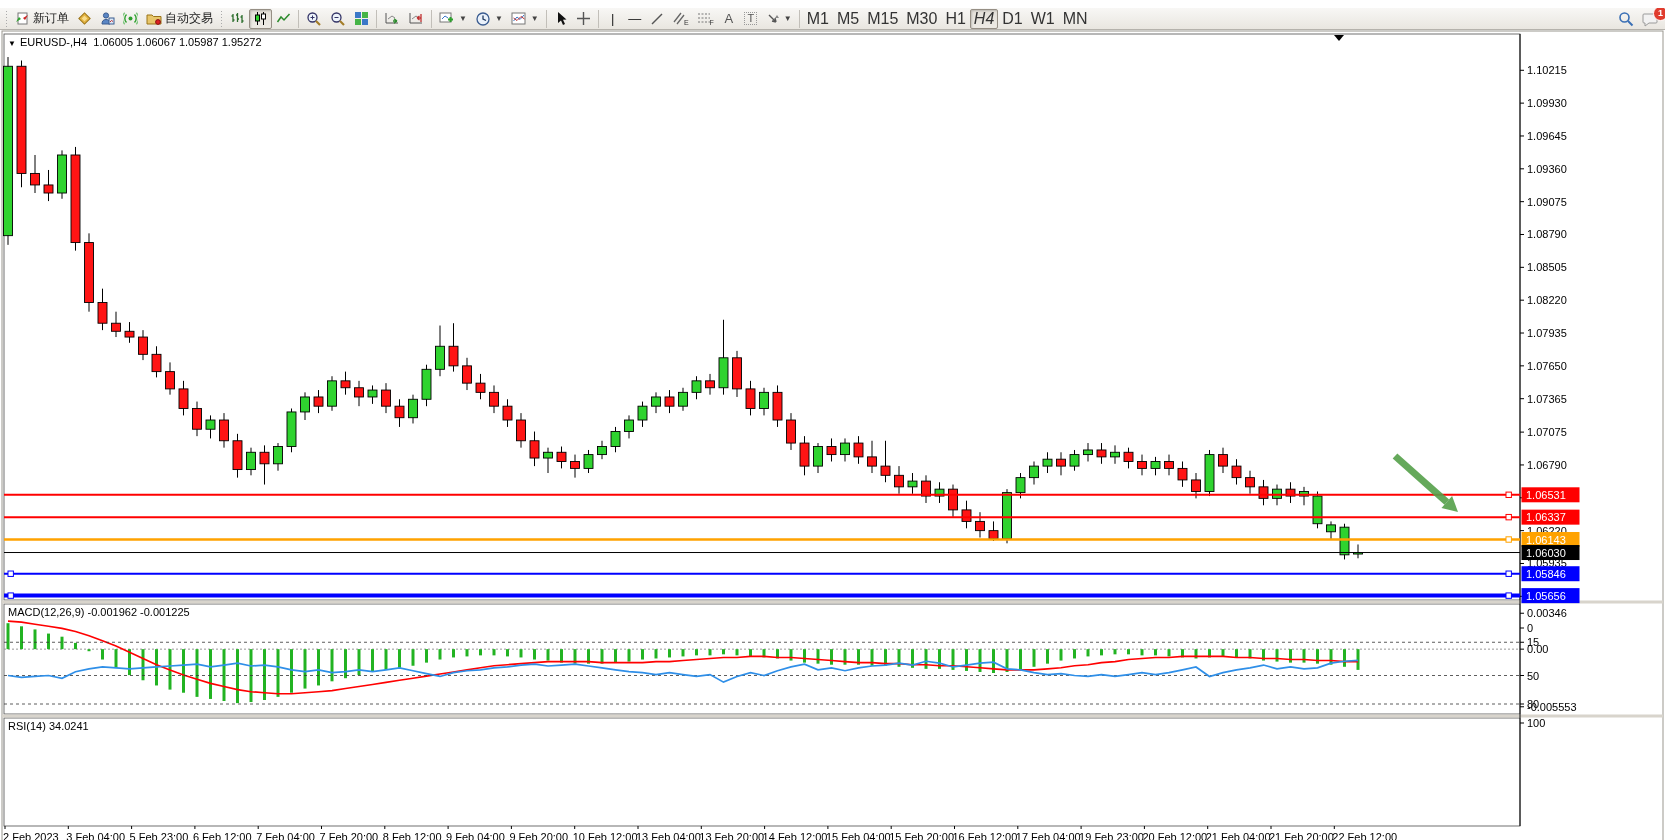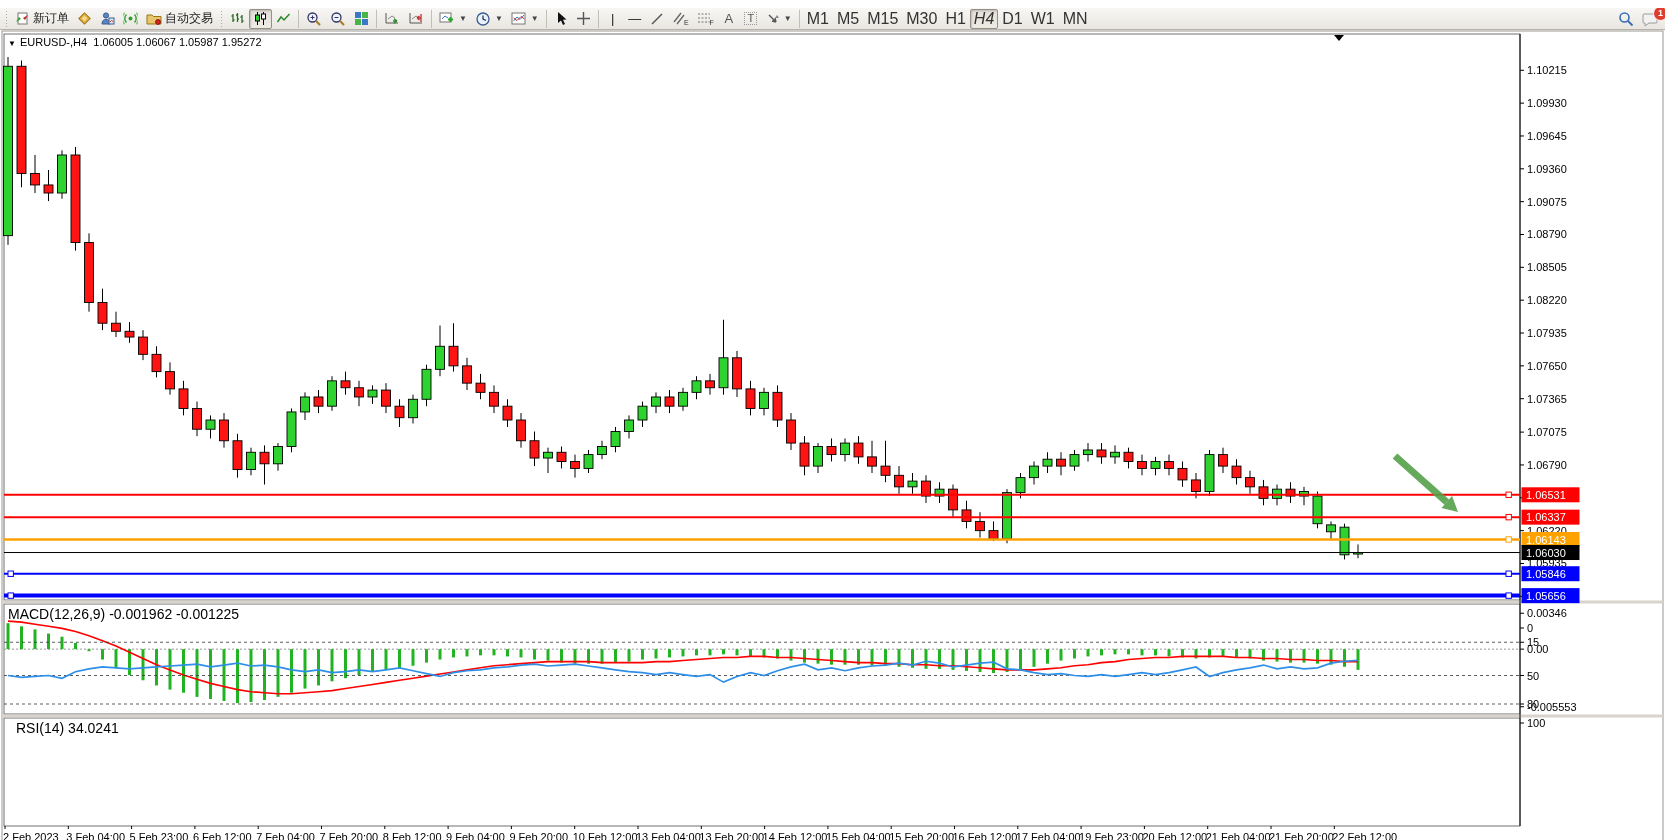--- a/index.html
+++ b/index.html
@@ -22,21 +22,21 @@
   .caret{font-size:8px;color:#444;margin-left:1px;}
   .tf .tbtn{font-size:16px;color:#333;min-width:26px;}
   .glyph{font-size:13px;line-height:1;}
   .badgewrap{position:relative;}
   .badge{position:absolute;top:-4px;right:-6px;background:#e03c2e;color:#fff;
     border-radius:50%;width:13px;height:13px;font-size:9px;line-height:13px;
     text-align:center;font-weight:bold;border:1px solid #fff;}
   
   .chart-title{position:absolute;left:8px;top:28px;font-size:11px;color:#000;z-index:20;}
   .chart-title .tri{font-size:8px;margin-right:4px;}
-  .pane-label{position:absolute;font-size:14px;color:#000;z-index:20;}
+  .pane-label{position:absolute;font-size:11px;color:#000;z-index:20;}
   svg text{font-family:"Liberation Sans",sans-serif;}
 </style>
 </head>
 <body>
 
 <div class="app">
 
   <div class="toolbar">
     <span class="grip"></span>
 
@@ -688,14 +688,14 @@
         <text x="1269" y="833" font-size="11" fill="#000">21 Feb 20:00</text>
         <line x1="1334.3" y1="818" x2="1334.3" y2="821" stroke="#000"></line>
         <text x="1332.3" y="833" font-size="11" fill="#000">22 Feb 12:00</text>
       </g>
     </svg>
 
   <div class="chart-title">
     <span class="tri">▼</span><span>EURUSD-,H4</span>&nbsp;&nbsp;<span>1.06005 1.06067 1.05987 1.95272</span>
   </div>
   <div class="pane-label" style="left:8px;top:598px;">MACD(12,26,9) -0.001962 -0.001225</div>
-  <div class="pane-label" style="left:16px;top:712px;">RSI(14) 34.0241</div>
+  <div class="pane-label" style="left:8px;top:712px;">RSI(14) 34.0241</div>
 </div>
 
 </body></html>

